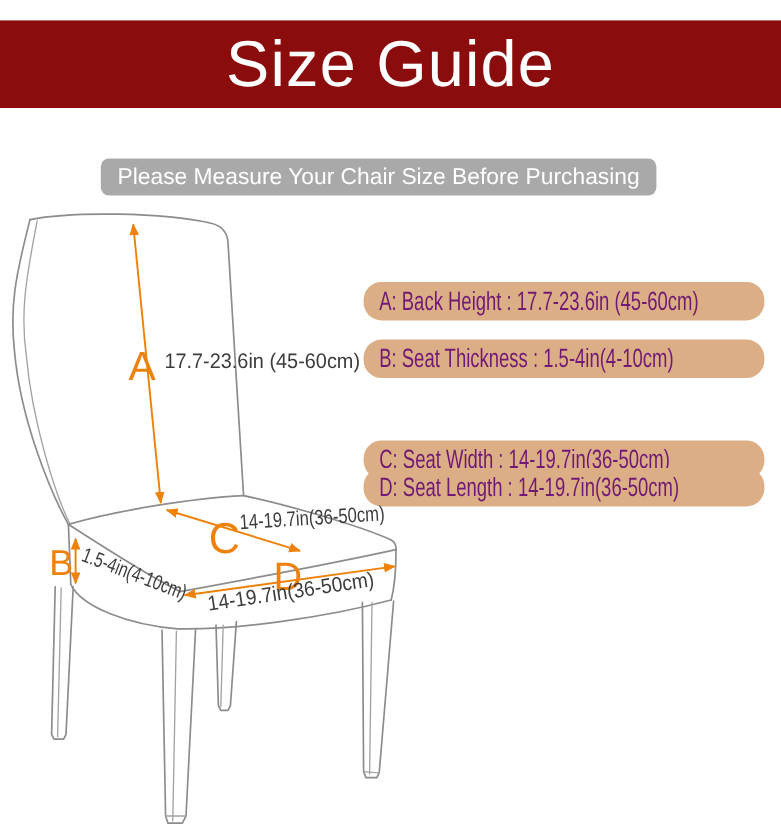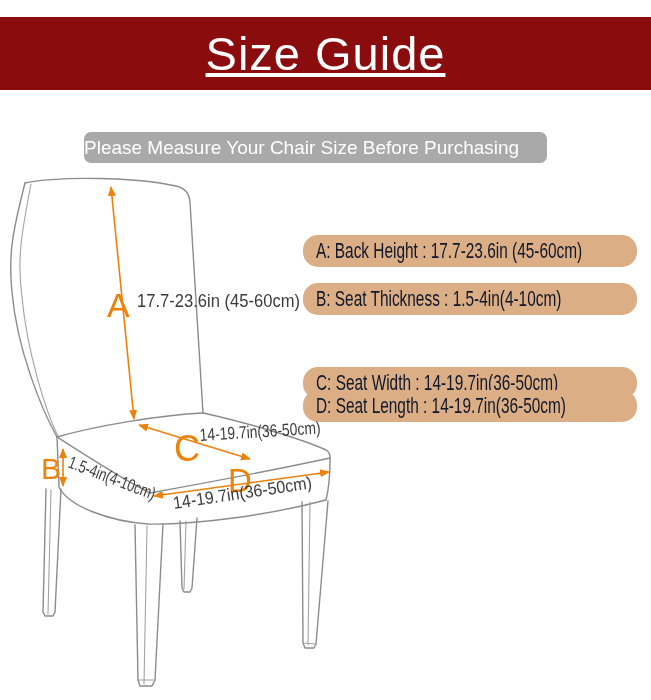--- a/index.html
+++ b/index.html
@@ -5,30 +5,30 @@
   html,body{margin:0;padding:0;}
   body{
     width:651px;height:700px;position:relative;background:#ffffff;
     font-family:"Liberation Sans",sans-serif;overflow:hidden;
   }
   .banner{
     position:absolute;top:17px;left:0;width:651px;height:73px;
     background:#8B0C0C;display:flex;align-items:center;justify-content:center;
   }
   .banner h1{
-    margin:0;color:#ffffff;font-size:47px;font-weight:normal;letter-spacing:1px;text-decoration:underline;
+    margin:0;color:#ffffff;font-size:54px;font-weight:normal;letter-spacing:1px;
   }
   .notice{
     position:absolute;top:132px;left:84px;width:463px;height:31px;
     background:#A9A9A9;border-radius:7px;color:#ffffff;
-    font-size:19px;line-height:31px;text-align:left;white-space:nowrap;
+    font-size:19px;line-height:31px;text-align:center;white-space:nowrap;
   }
   .pill{
     position:absolute;left:303px;width:334px;height:32px;
-    background:#DBAE85;border-radius:15px;color:#0f172a;
+    background:#DBAE85;border-radius:15px;color:#701a75;
     line-height:32px;white-space:nowrap;padding-left:13px;box-sizing:border-box;
     overflow:hidden;
   }
   .pill span{
     display:inline-block;font-size:22px;transform:scaleX(0.70);
     transform-origin:0 50%;white-space:nowrap;
   }
   .pill-a{top:235px;}
   .pill-b{top:283px;text-decoration:underline;}
   .pill-c{top:331px;margin-top:36px;}

